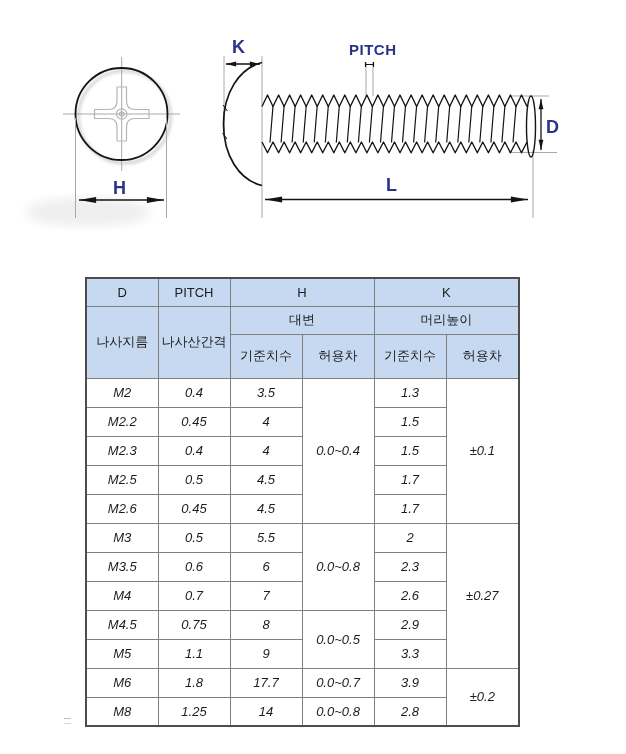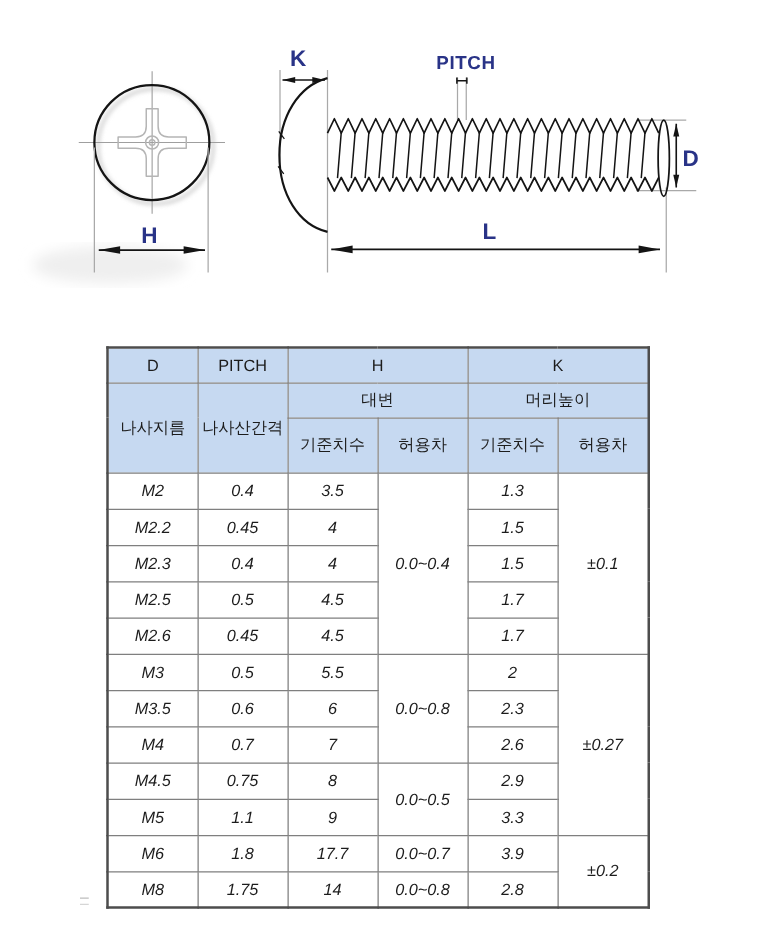--- a/index.html
+++ b/index.html
@@ -201,21 +201,21 @@
     <tr>
       <td>M6</td>
       <td>1.8</td>
       <td>17.7</td>
       <td>0.0~0.7</td>
       <td>3.9</td>
       <td rowspan="2">±0.2</td>
     </tr>
     <tr>
       <td>M8</td>
-      <td>1.75</td>
+      <td>1.25</td>
       <td>14</td>
       <td>0.0~0.8</td>
       <td>2.8</td>
     </tr>
   </tbody>
 </table>
 </div>
 
 <div id="artifact-mark"></div>
 

